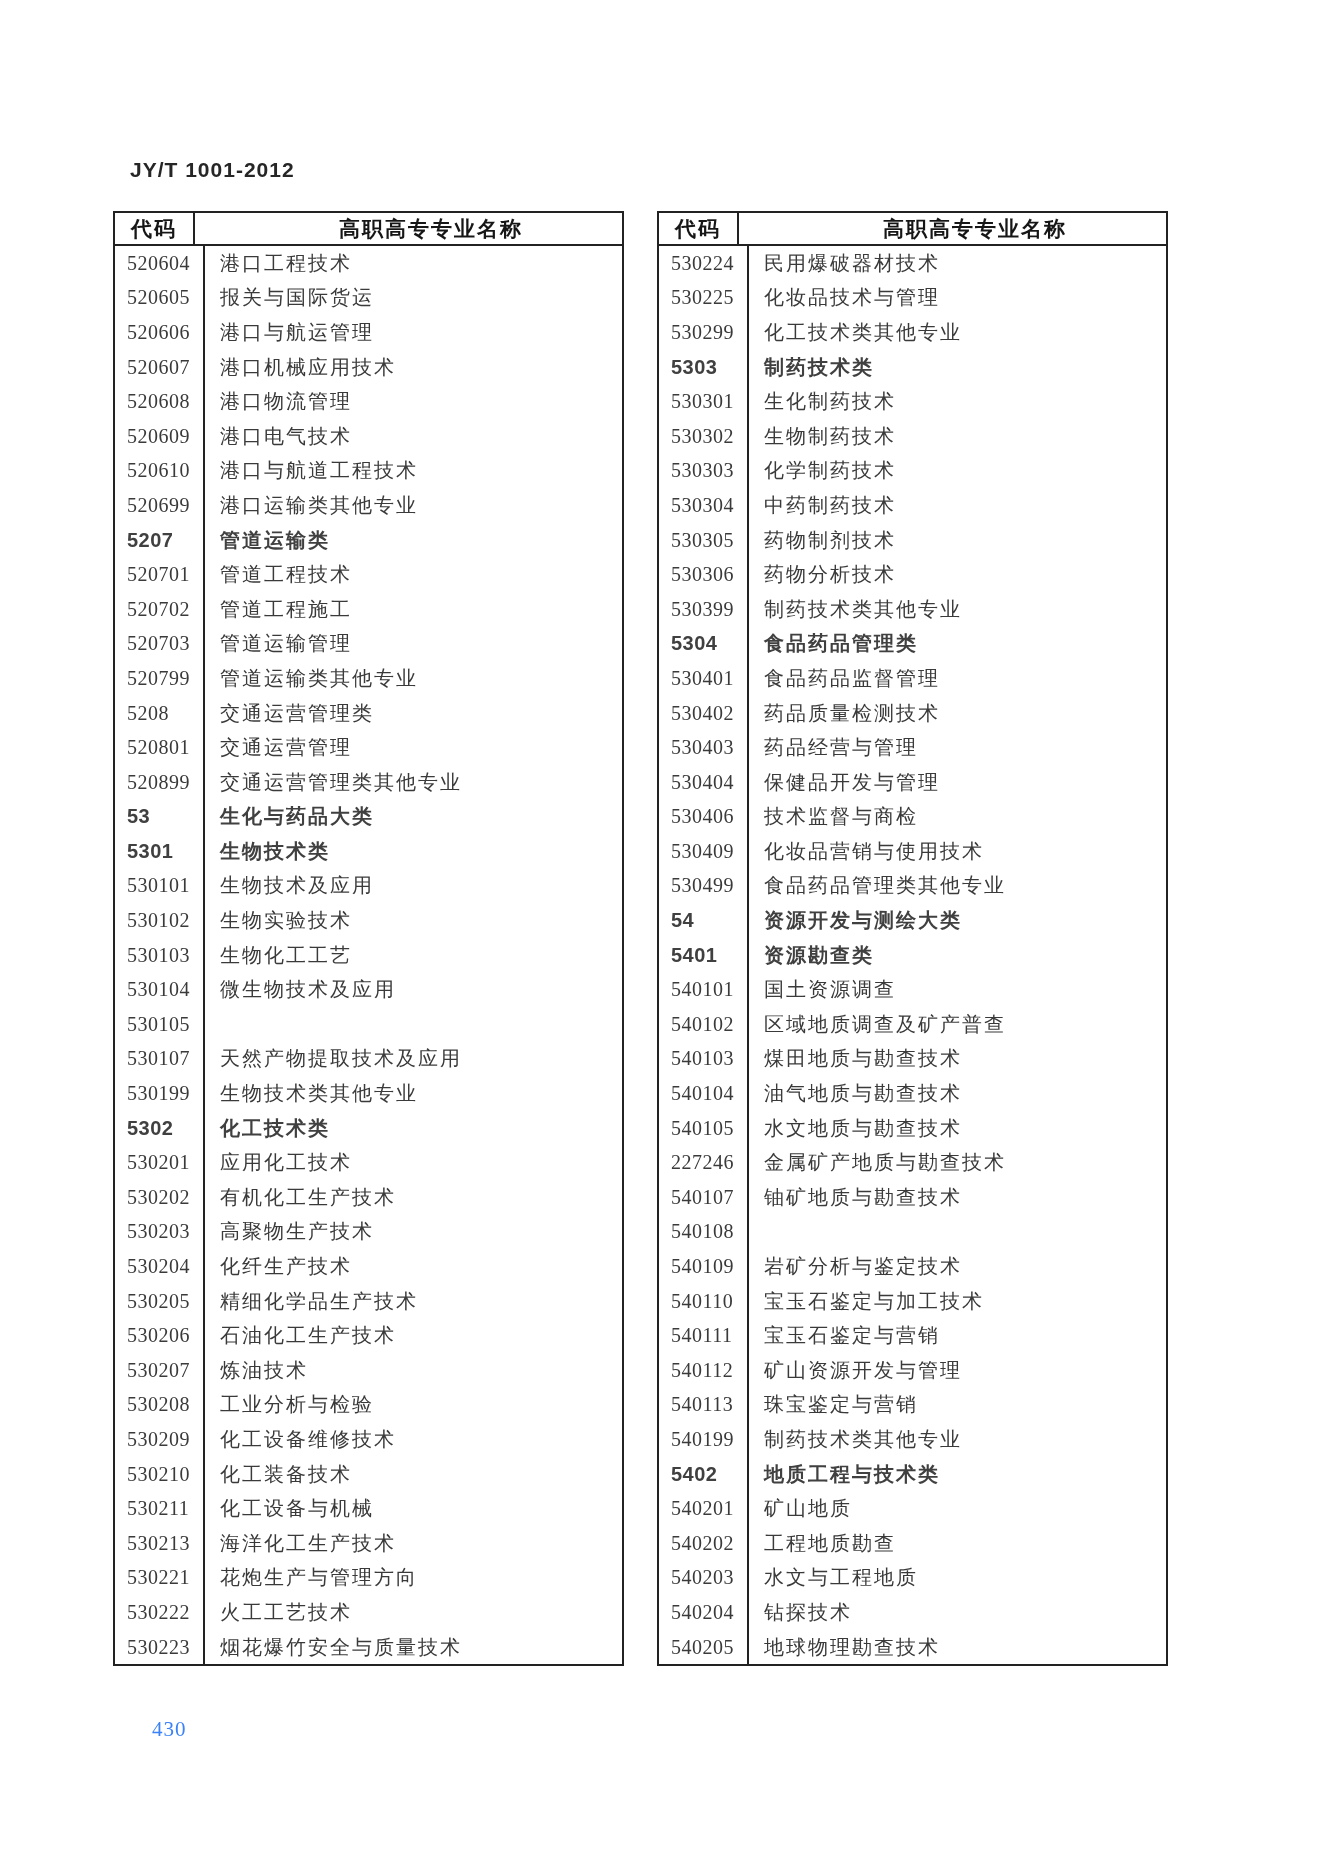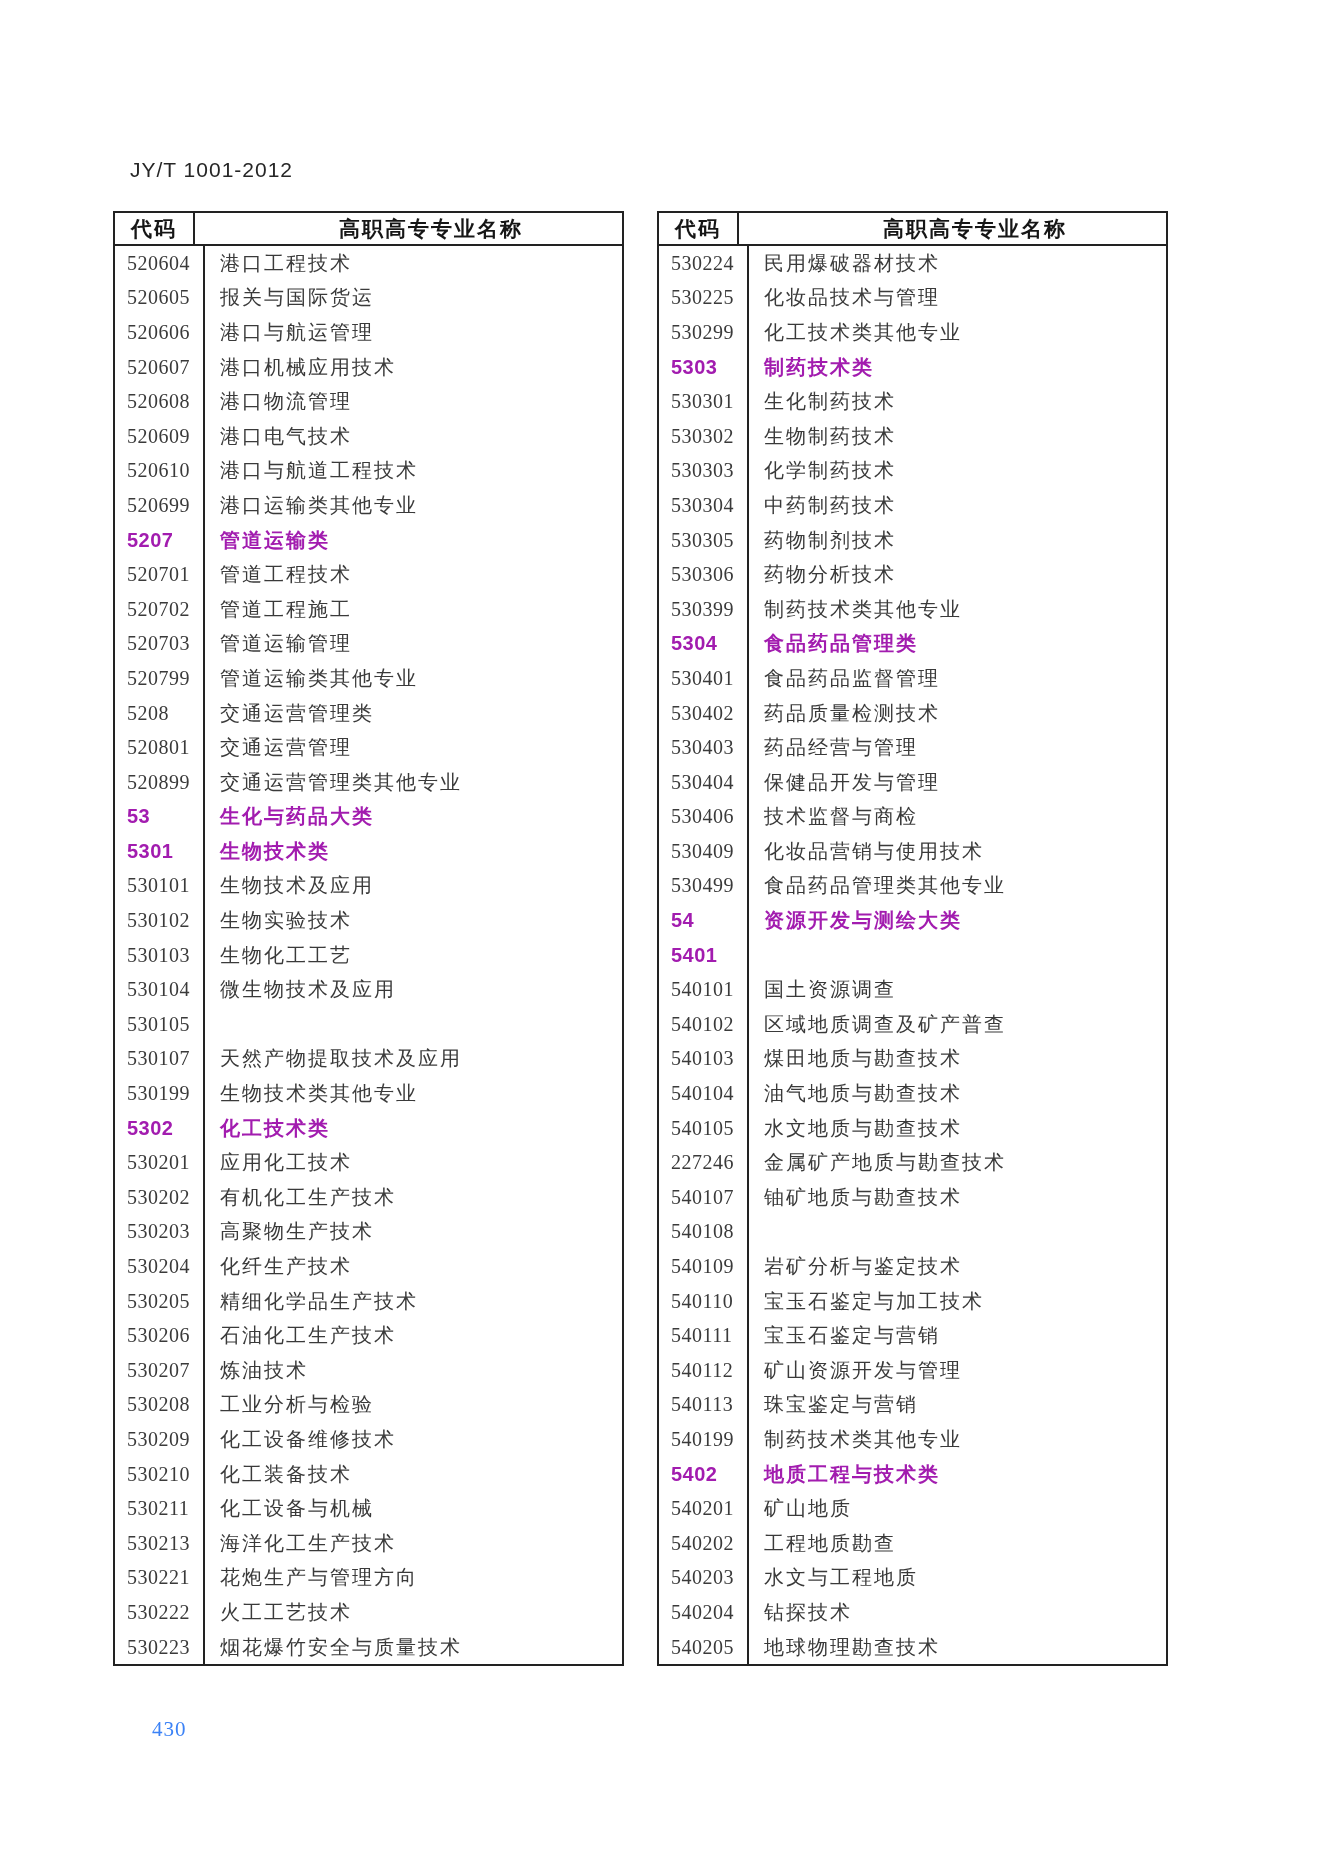--- a/index.html
+++ b/index.html
@@ -11,21 +11,21 @@
     background: #ffffff;
     font-family: "Liberation Serif", "DejaVu Serif", serif;
     color: #333;
     overflow: hidden;
   }
   .doc-number {
     position: absolute;
     left: 130px;
     top: 158px;
     font-family: "Liberation Sans", "DejaVu Sans", sans-serif;
-    font-weight: 400;
+    font-weight: 700;
     font-size: 21px;
     letter-spacing: 1px;
     color: #262626;
   }
   .tbl {
     position: absolute;
     top: 211px;
     border: 2px solid #222;
     background: #fff;
   }
@@ -75,21 +75,21 @@
     flex: 1;
     padding-left: 15px;
     letter-spacing: 2px;
     color: #3a3a3a;
     white-space: nowrap;
   }
   .trow.cat .code,
   .trow.cat .name {
     font-family: "Liberation Sans", "DejaVu Sans", sans-serif;
     font-weight: 700;
-    color: #a21caf;
+    color: #404040;
   }
   .page-number {
     position: absolute;
     left: 152px;
     top: 1717px;
     font-size: 21px;
     color: #3b82f6;
     letter-spacing: 1px;
   }
 </style>
@@ -413,20 +413,21 @@
     <span class="name">食品药品管理类其他专业</span>
   </div>
 
   <div class="trow cat">
     <span class="code">54</span>
     <span class="name">资源开发与测绘大类</span>
   </div>
 
   <div class="trow cat">
     <span class="code">5401</span>
+    <span class="name">资源勘查类</span>
   </div>
 
   <div class="trow">
     <span class="code">540101</span>
     <span class="name">国土资源调查</span>
   </div>
 
   <div class="trow">
     <span class="code">540102</span>
     <span class="name">区域地质调查及矿产普查</span>

